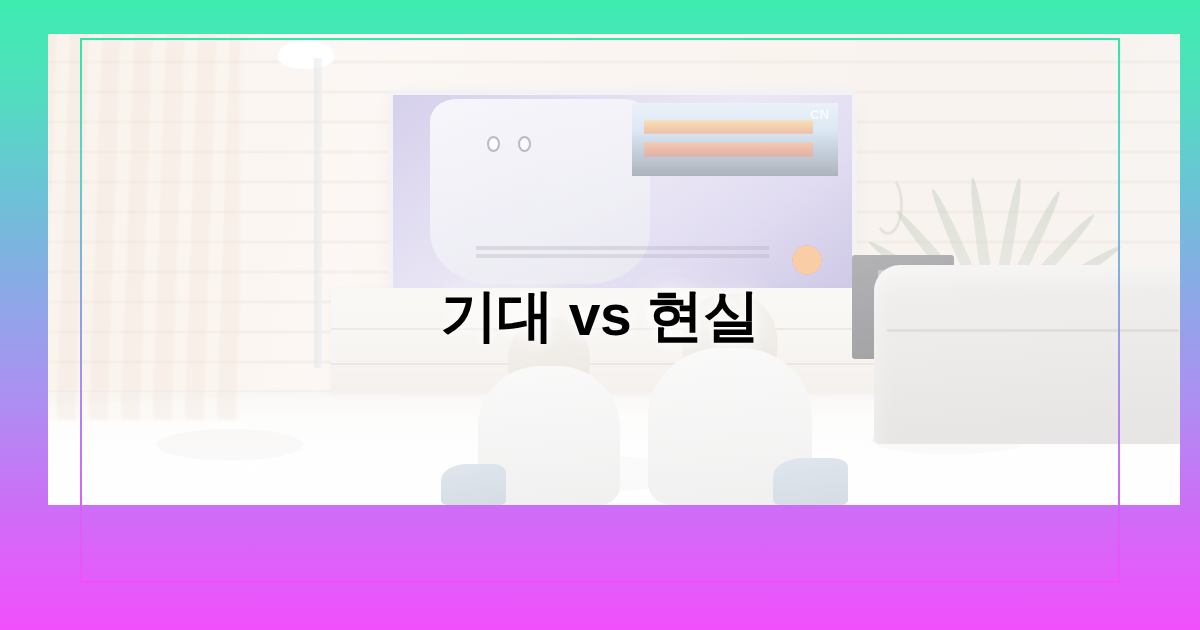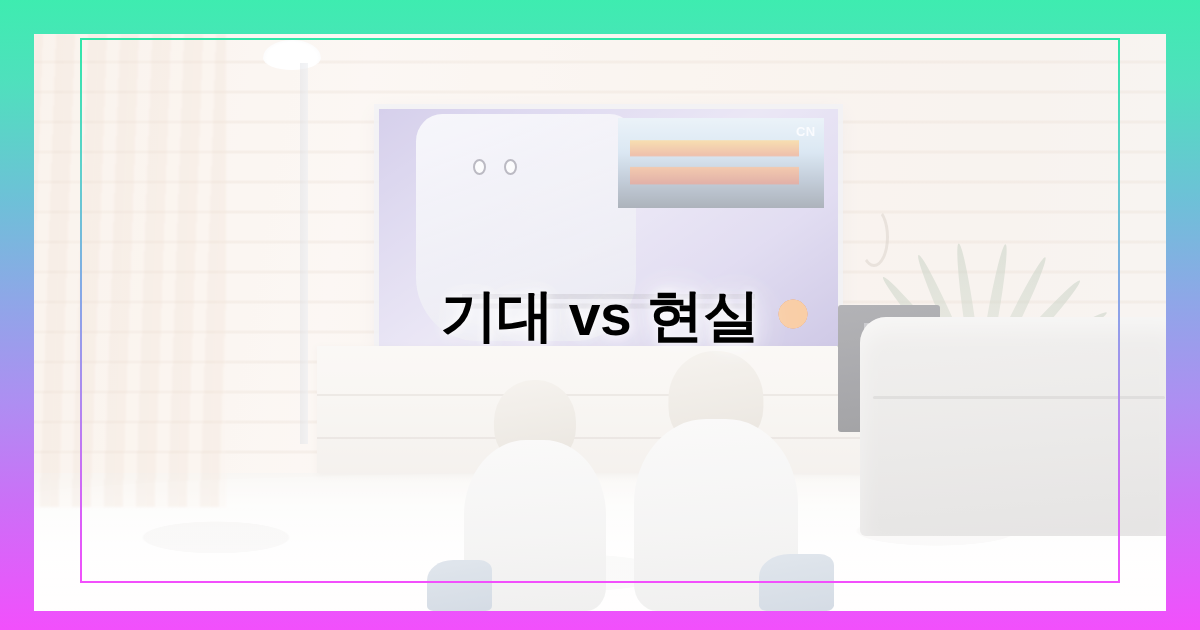--- a/index.html
+++ b/index.html
@@ -14,22 +14,22 @@
   #thumbnail-card {
     position:relative;
     width:1200px; height:630px;
     background:linear-gradient(180deg,#3eecb0 0%,#4fe0bd 13%,#6ec0d8 32%,#8fa6e8 48%,#ae8ef2 64%,#cc6ff7 80%,#f24ffc 100%);
     overflow:hidden;
   }
 
   
   #photo-panel {
     position:absolute;
-    left:34px; top:34px;
-    width:1132px; height:577px;
+    left:48px; top:34px;
+    width:1132px; height:471px;
     overflow:hidden;
     background:#f2e6dd;
     text-decoration:underline;
   }
 
   
   #photo-panel::after {
     content:"";
     position:absolute; inset:0;
     background:rgba(255,255,255,0.58);

